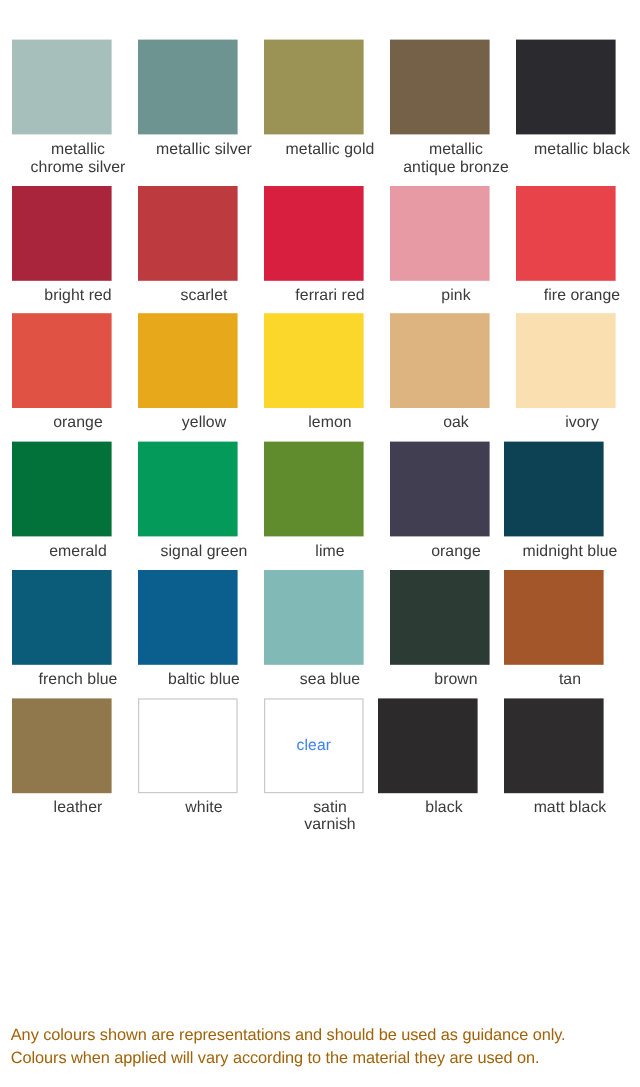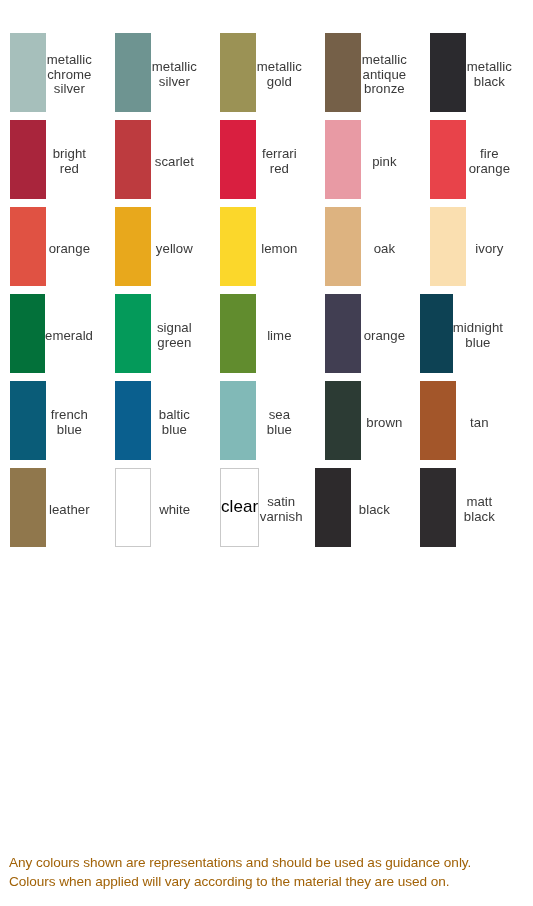--- a/index.html
+++ b/index.html
@@ -30,41 +30,40 @@
     width: 515px;
     display: flex;
     flex-wrap: wrap;
     align-content: flex-start;
   }
   .swatch-cell {
     width: 83px;
     margin-right: 22px;
     margin-bottom: 8px;
     display: flex;
-    flex-direction: row;
-    align-items: center;
+    flex-direction: column;
   }
   .swatch-cell.last-in-row {
     margin-right: 12px;
   }
   .chip {
     width: 83px;
     height: 79px;
     box-sizing: border-box;
     position: relative;
     display: flex;
     align-items: center;
     justify-content: center;
   }
   .chip.bordered {
     border: 1px solid #c9c9c9;
   }
   .chip-inner-text {
-    font-size: 17px;
-    color: #000000;
+    font-size: 13px;
+    color: #3b82f6;
     line-height: 1.1;
     letter-spacing: 0.1px;
   }
   .chip-label {
     margin-top: 5px;
     font-size: 13.2px;
     line-height: 1.12;
     text-align: center;
     color: #3a3a3a;
     letter-spacing: 0.05px;

